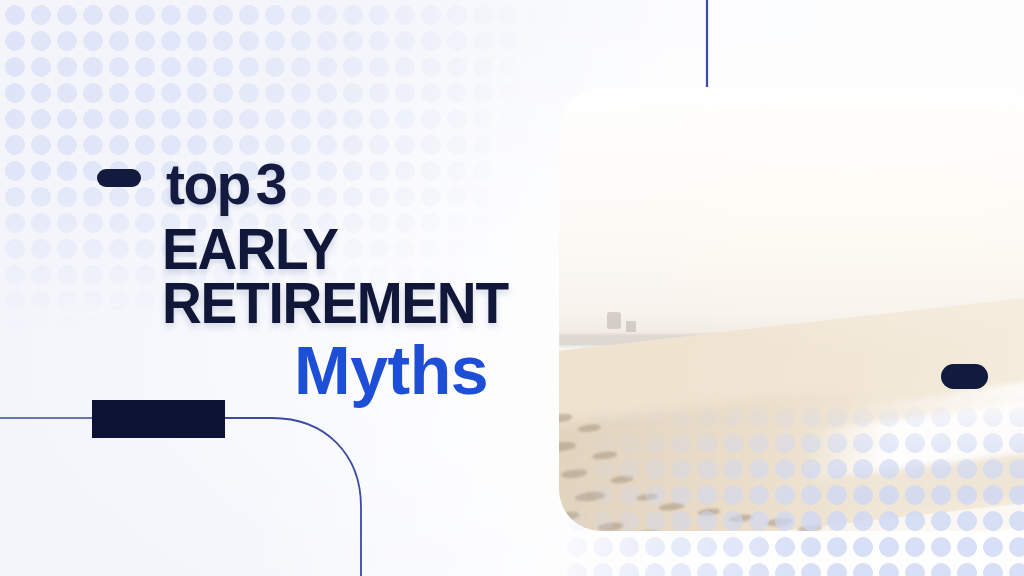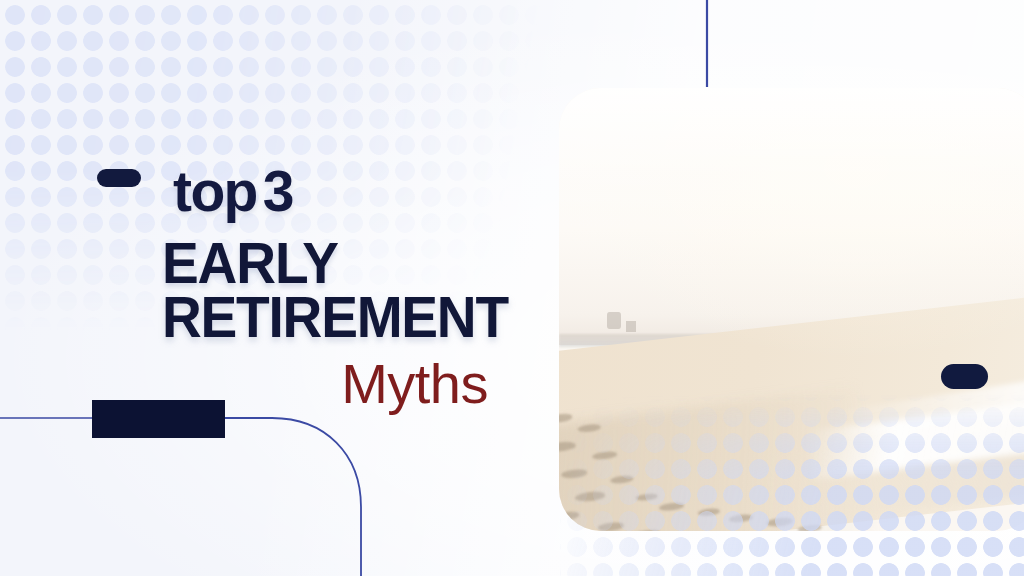--- a/index.html
+++ b/index.html
@@ -59,38 +59,38 @@
   }
   .navy-pill-photo{
     position:absolute;left:941px;top:364px;width:47px;height:25px;
     border-radius:13px;background:#111a3f;z-index:10;
   }
 
   
   .headline{position:absolute;left:156px;top:146px;width:420px;z-index:7;}
   .l-top3{
     font-size:57px;line-height:56px;font-weight:700;color:#141a40;
-    letter-spacing:-1.6px;margin:17px;
+    letter-spacing:-1.6px;margin:10px;
     text-shadow:0 3px 5px rgba(150,160,190,.30);
   }
   .l-top3 .num{margin-left:6px;}
   .l-early{
     font-size:58px;line-height:53px;font-weight:900;color:#111738;
     letter-spacing:-1.2px;margin:2px 0 0 6px;
     transform:scaleX(.95);transform-origin:left center;
     text-shadow:0 4px 6px rgba(150,160,190,.33);
   }
   .l-retire{
     font-size:58px;line-height:56px;font-weight:900;color:#111738;
     letter-spacing:-1.3px;margin:0 0 0 6px;
     transform:scaleX(.95);transform-origin:left center;
     text-shadow:0 4px 7px rgba(150,160,190,.35);
   }
   .l-myths{
-    font-size:56px;line-height:58px;font-weight:400;color:#7f1d1d;
+    font-size:68px;line-height:58px;font-weight:700;color:#1d4ed8;
     letter-spacing:-0.5px;margin:10px 0 0 0;text-align:right;
     padding-right:88px;
   }
 
   
   .photo-card{
     position:absolute;left:559px;top:88px;width:480px;height:443px;
     border-radius:42px;overflow:hidden;z-index:5;
     background:#fbf7f2;
   }

